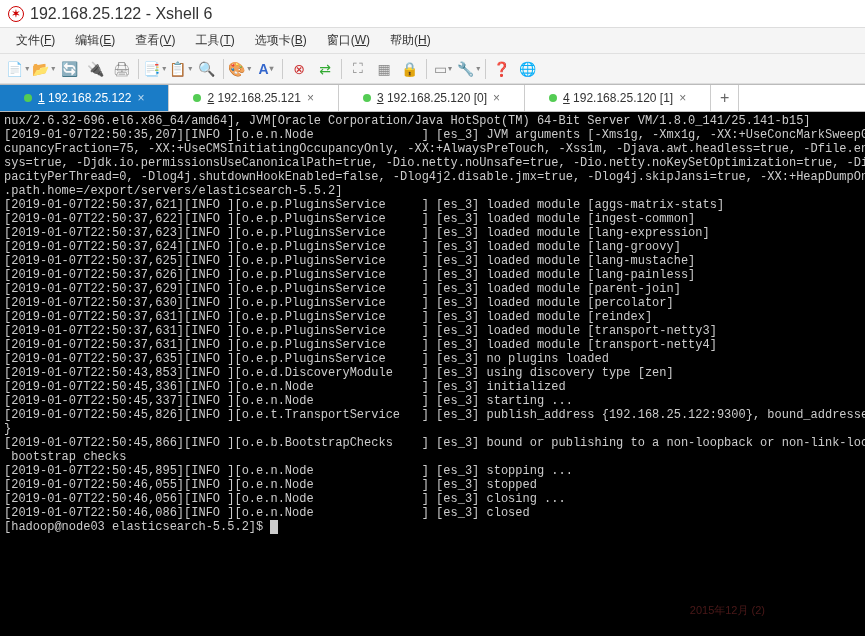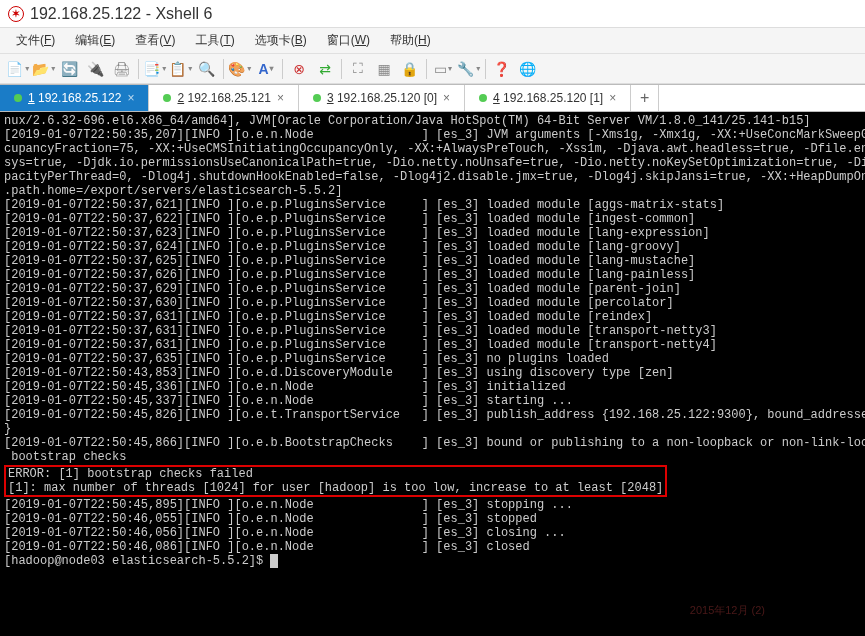--- a/index.html
+++ b/index.html
@@ -16,21 +16,21 @@
 .menu-item u { text-decoration: underline; }
 
 
 .toolbar { height: 30px; background: #f5f5f5; border-bottom: 1px solid #ddd; display: flex; align-items: center; padding: 0 6px; gap: 2px; }
 .tool-btn { width: 24px; height: 24px; display: inline-flex; align-items: center; justify-content: center; cursor: pointer; border-radius: 2px; font-size: 14px; position: relative; }
 .tool-sep { width: 1px; height: 20px; background: #ccc; margin: 0 2px; }
 .tool-dd::after { content: "▾"; font-size: 8px; color: #888; margin-left: 1px; }
 
 
 .tab-bar { height: 28px; background: #fff; border-top: 1px solid #bbb; border-bottom: 1px solid #bbb; display: flex; align-items: stretch; }
-.tab { padding: 0 14px; display: flex; align-items: center; gap: 6px; border-right: 1px solid #ccc; cursor: pointer; font-size: 12px; color: #333; min-width: 140px; }
+.tab { padding: 0 24px; display: flex; align-items: center; gap: 6px; border-right: 1px solid #ccc; cursor: pointer; font-size: 12px; color: #333; min-width: 140px; }
 .tab.active { background: #1a7cc7; color: #fff; }
 .tab .dot { width: 8px; height: 8px; border-radius: 50%; }
 .tab.active .dot { background: #54cc54; }
 .tab:not(.active) .dot { background: #54cc54; }
 .tab .num { text-decoration: underline; }
 .tab .close { margin-left: auto; font-size: 12px; opacity: .7; }
 .add-tab { width: 28px; display: flex; align-items: center; justify-content: center; cursor: pointer; color: #666; font-size: 16px; border-right: 1px solid #ccc; }
 
 
 .terminal { background: #000; color: #ccc; font-family: "Consolas", "Courier New", monospace; font-size: 12px; line-height: 14px; padding: 2px 4px; height: 565px; overflow: hidden; white-space: pre; }
@@ -132,22 +132,20 @@
 [2019-01-07T22:50:37,631][INFO ][o.e.p.PluginsService     ] [es_3] loaded module [transport-netty3]
 [2019-01-07T22:50:37,631][INFO ][o.e.p.PluginsService     ] [es_3] loaded module [transport-netty4]
 [2019-01-07T22:50:37,635][INFO ][o.e.p.PluginsService     ] [es_3] no plugins loaded
 [2019-01-07T22:50:43,853][INFO ][o.e.d.DiscoveryModule    ] [es_3] using discovery type [zen]
 [2019-01-07T22:50:45,336][INFO ][o.e.n.Node               ] [es_3] initialized
 [2019-01-07T22:50:45,337][INFO ][o.e.n.Node               ] [es_3] starting ...
 [2019-01-07T22:50:45,826][INFO ][o.e.t.TransportService   ] [es_3] publish_address {192.168.25.122:9300}, bound_addresses
 }
 [2019-01-07T22:50:45,866][INFO ][o.e.b.BootstrapChecks    ] [es_3] bound or publishing to a non-loopback or non-link-local
  bootstrap checks
-<span class="error-box">ERROR: [1] bootstrap checks failed
-[1]: max number of threads [1024] for user [hadoop] is too low, increase to at least [2048]</span>
 [2019-01-07T22:50:45,895][INFO ][o.e.n.Node               ] [es_3] stopping ...
 [2019-01-07T22:50:46,055][INFO ][o.e.n.Node               ] [es_3] stopped
 [2019-01-07T22:50:46,056][INFO ][o.e.n.Node               ] [es_3] closing ...
 [2019-01-07T22:50:46,086][INFO ][o.e.n.Node               ] [es_3] closed
 [hadoop@node03 elasticsearch-5.5.2]$ <span class="cursor"> </span></div>
 
 <div class="status-bar">
   <span class="status-left">ssh://root@192.168.25.122:22</span>
 </div>
 

